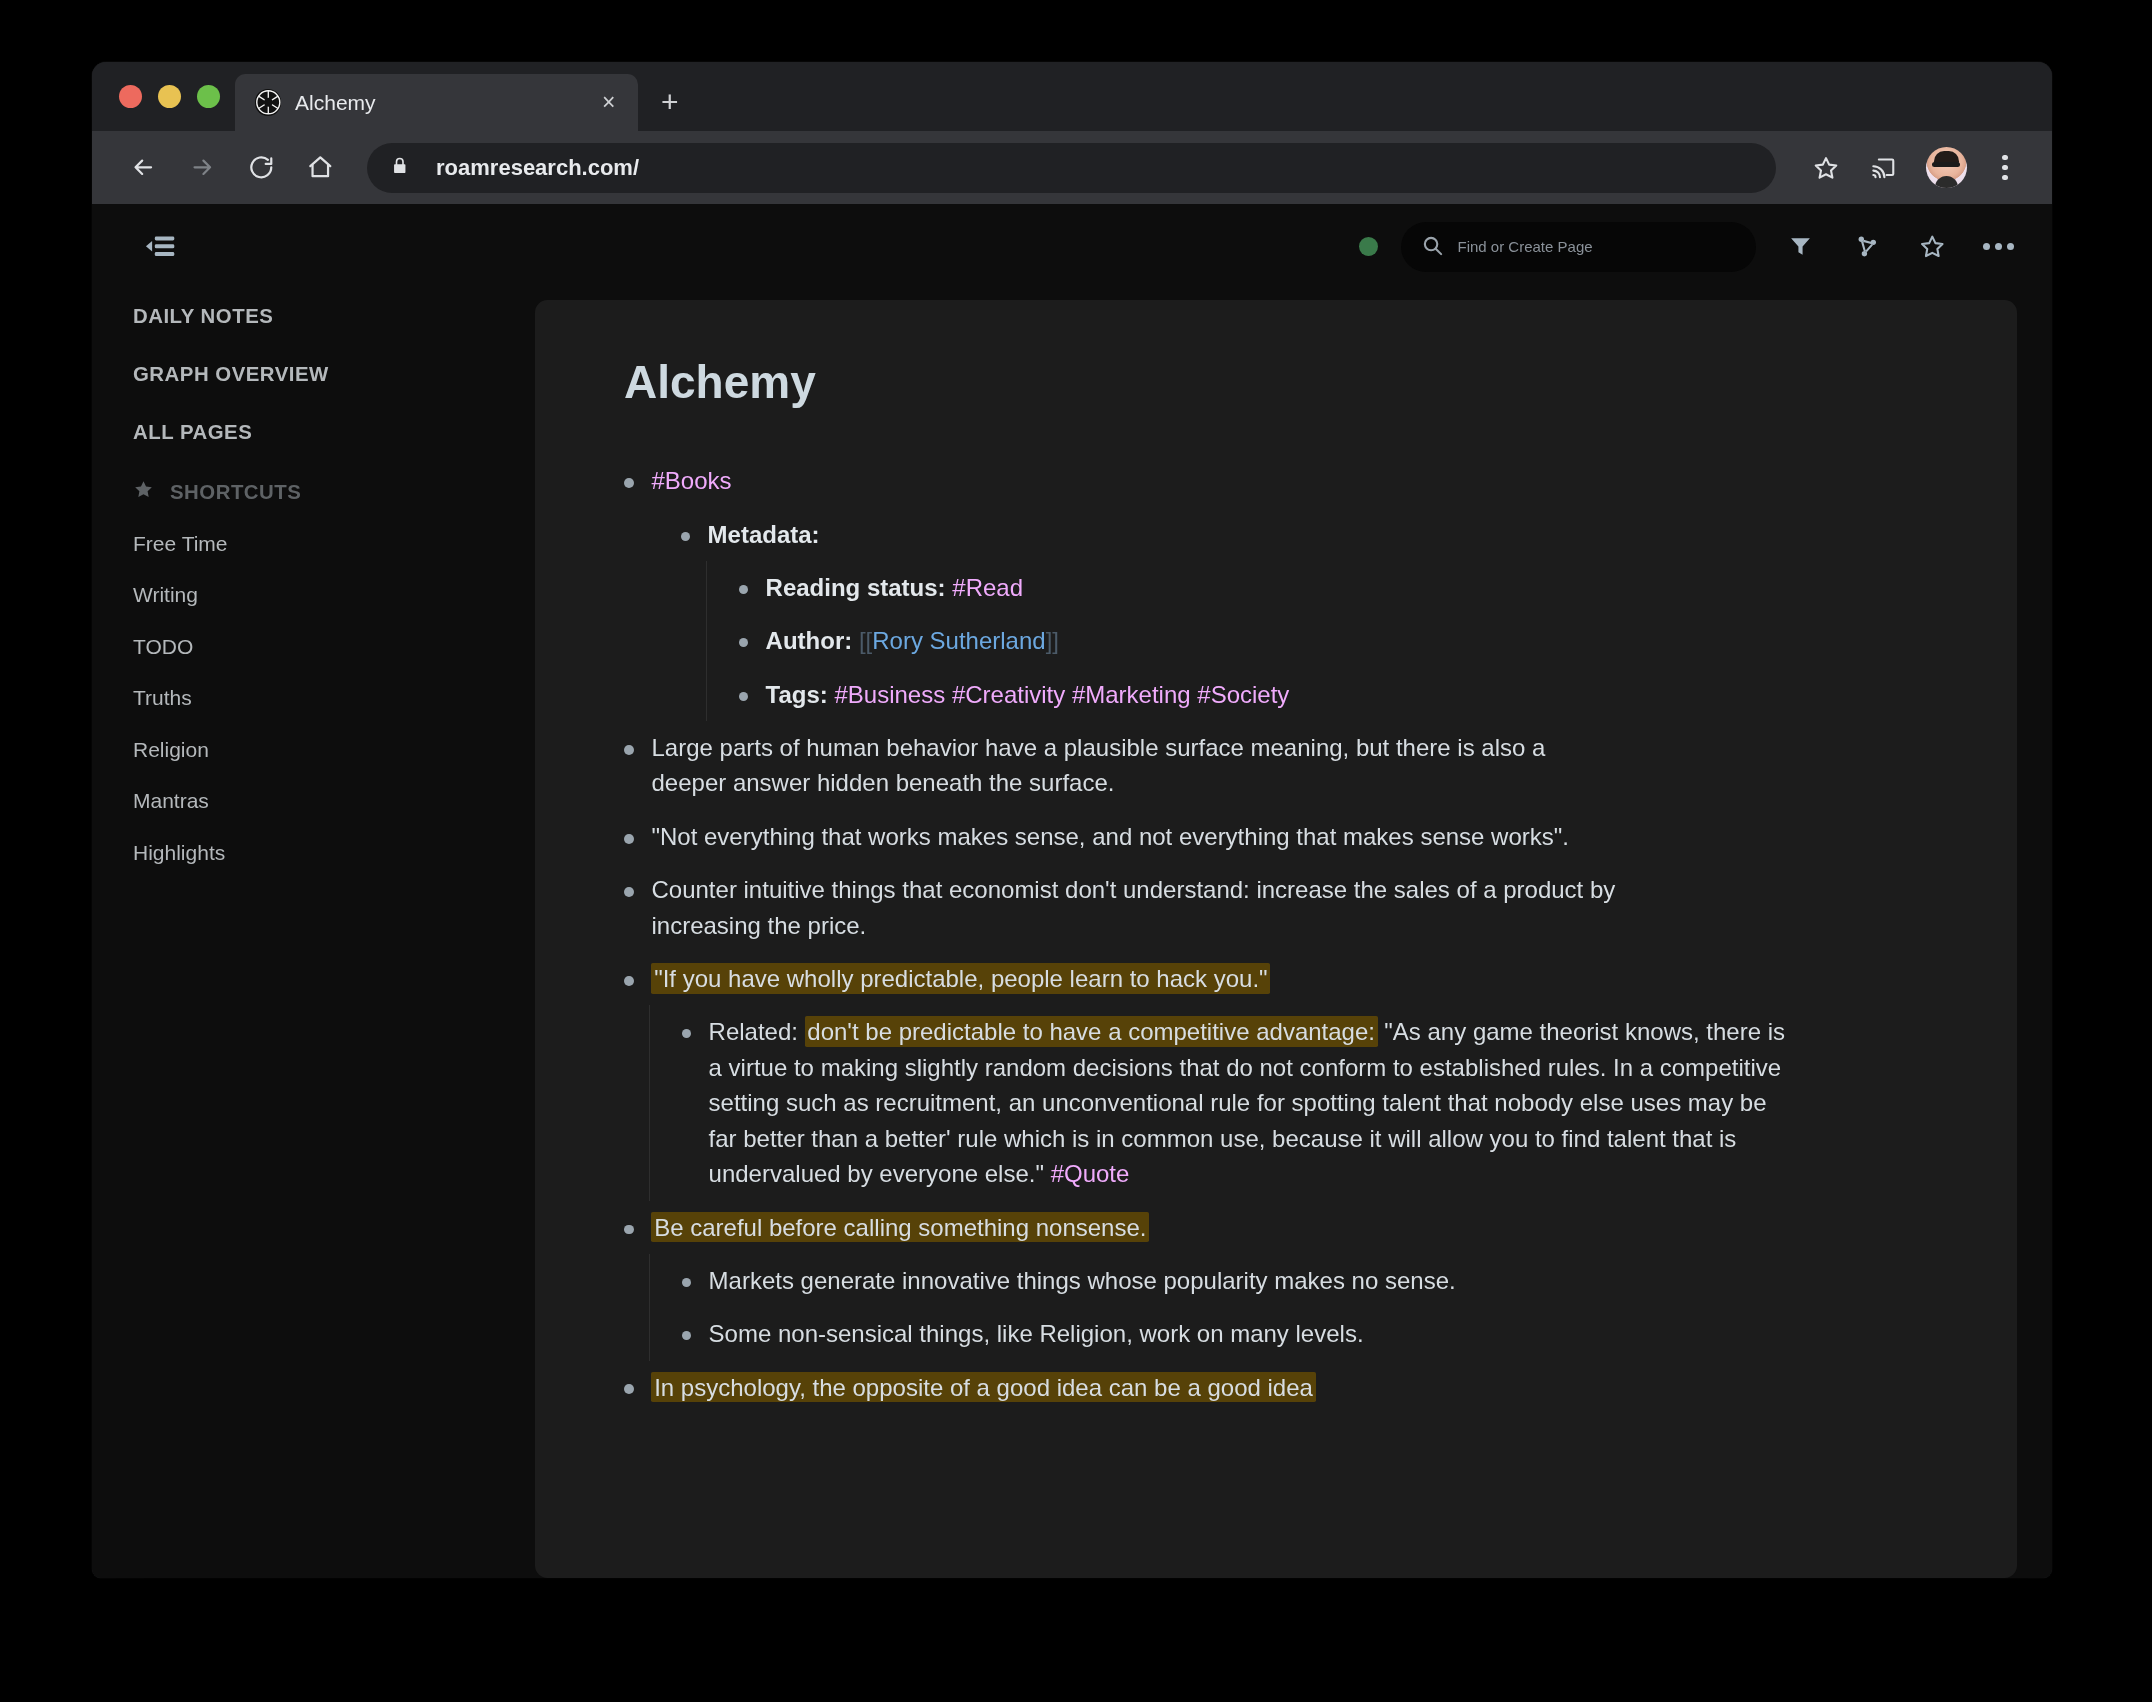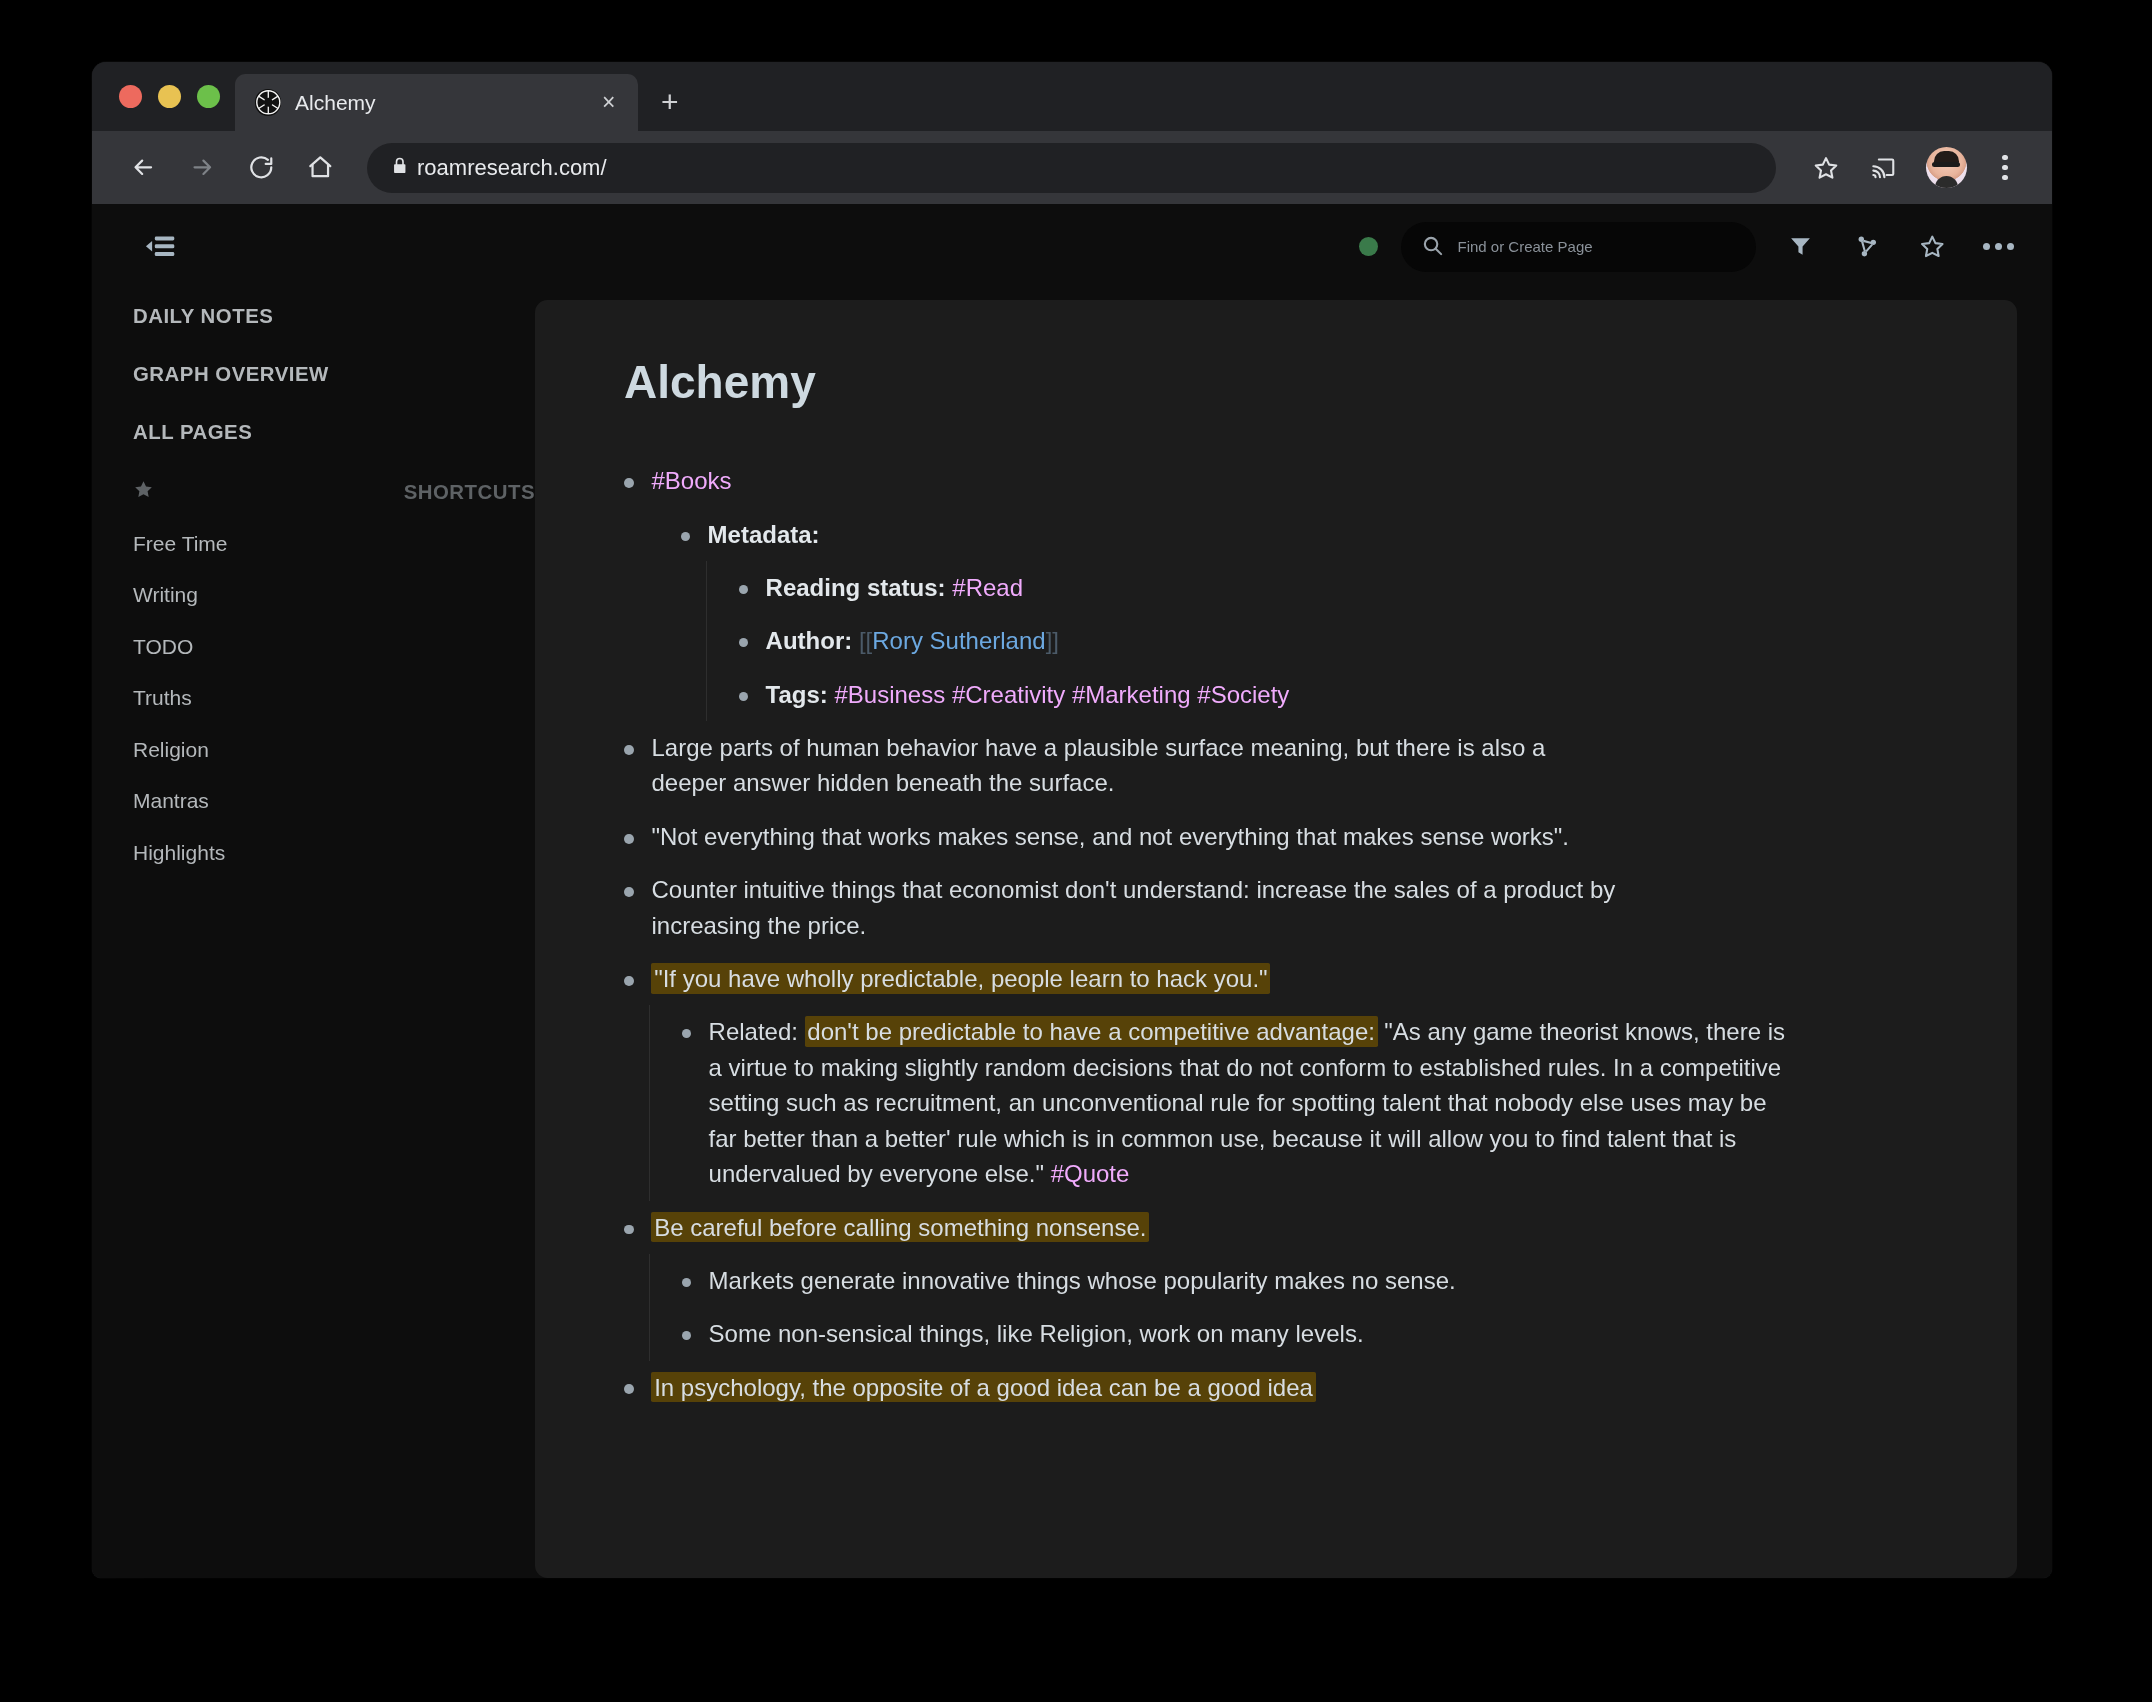--- a/index.html
+++ b/index.html
@@ -108,23 +108,24 @@
   }
   .navbtn.dim { color: #7e8287; }
   .omnibox {
     flex: 1;
     height: 50px;
     background: #202124;
     border-radius: 25px;
     display: flex;
     align-items: center;
     padding: 0 23px;
-    gap: 8px;
+    gap: 27px;
     margin: 0 12.4px;
     cursor: text;
+    font-weight: bold;
   }
   .url-text { color: #e8eaed; font-size: 22px; }
   .star-btn {
     width: 46px; height: 46px;
     display:flex; align-items:center; justify-content:center;
     margin-left: 5.3px;
     cursor: pointer;
   }
   .avatar {
     width: 41px; height: 41px; border-radius: 50%;
@@ -235,21 +236,20 @@
     display: flex;
     align-items: center;
     gap: 16px;
     margin-top: 35px;
     margin-bottom: 26.6px;
     color: #5e6265;
     font-size: 20.4px;
     font-weight: bold;
     letter-spacing: 0.5px;
     cursor: pointer;
-    justify-content: space-between;
   }
   .shortcut {
     color: #b4b8bb;
     font-size: 21px;
     margin-bottom: 27.5px;
     cursor: pointer;
   }
 
   
   .main-wrap { flex: 1; padding: 10.6px 35px 0 0; min-width: 0; }

